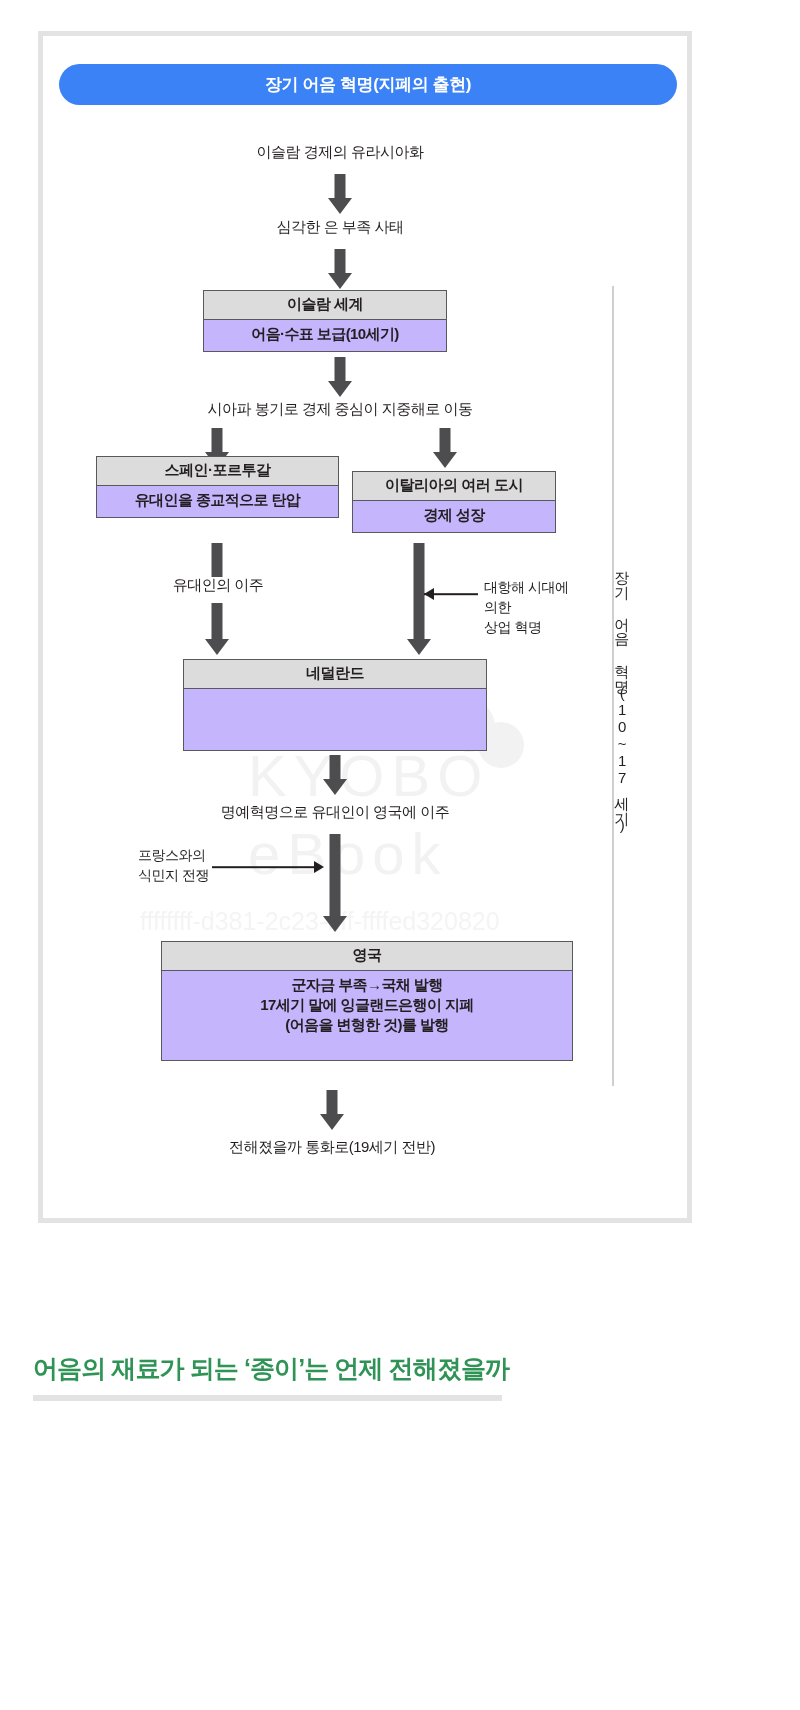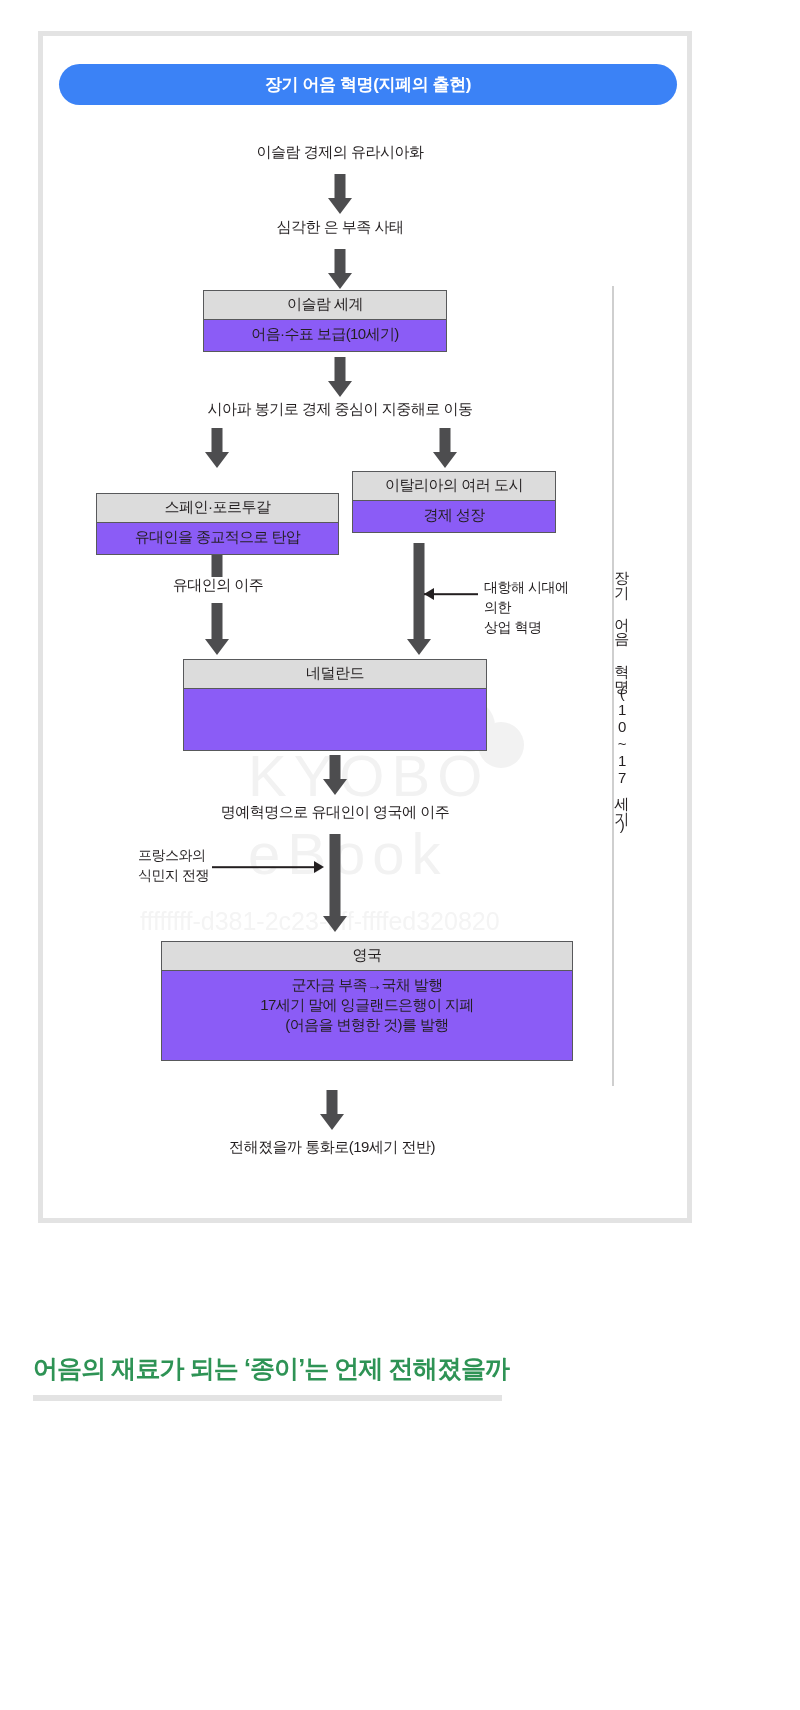--- a/index.html
+++ b/index.html
@@ -56,22 +56,23 @@
     position:absolute;z-index:3;
     font-size:15px;letter-spacing:-0.5px;
     color:#231f20;white-space:nowrap;
     text-align:center;
   }
 
   
   .node{
     position:absolute;z-index:3;
     border:1.6px solid #58595b;
-    background:#8b5cf6;
+    background:#c4b5fd;
     box-sizing:border-box;
+    font-weight:bold;
   }
   .node .head{
     background:#dcdcdc;
     border-bottom:1.6px solid #58595b;
     text-align:center;
     font-size:15px;letter-spacing:-0.5px;
     padding:4px 0 5px 0;
     color:#231f20;
   }
   .node .body{
@@ -182,21 +183,21 @@
 
 <div class="arrow" style="left:205px;top:428px;width:24px;height:40px;">
   <span class="shaft" style="width:11px;height:26px;"></span>
     <span class="headtri"></span>
 </div>
 <div class="arrow" style="left:433px;top:428px;width:24px;height:40px;">
   <span class="shaft" style="width:11px;height:26px;"></span>
     <span class="headtri"></span>
 </div>
 
-<div class="node" style="left:96px;top:493px;width:243px;height:62px;">
+<div class="node" style="left:96px;top:456px;width:243px;height:62px;">
   <div class="head">스페인·포르투갈</div>
   <div class="body">유대인을 종교적으로 탄압</div>
 </div>
 
 <div class="node" style="left:352px;top:471px;width:204px;height:62px;">
   <div class="head">이탈리아의 여러 도시</div>
   <div class="body">경제 성장</div>
 </div>
 
 <div class="arrow" style="left:205px;top:543px;width:24px;height:34px;">

